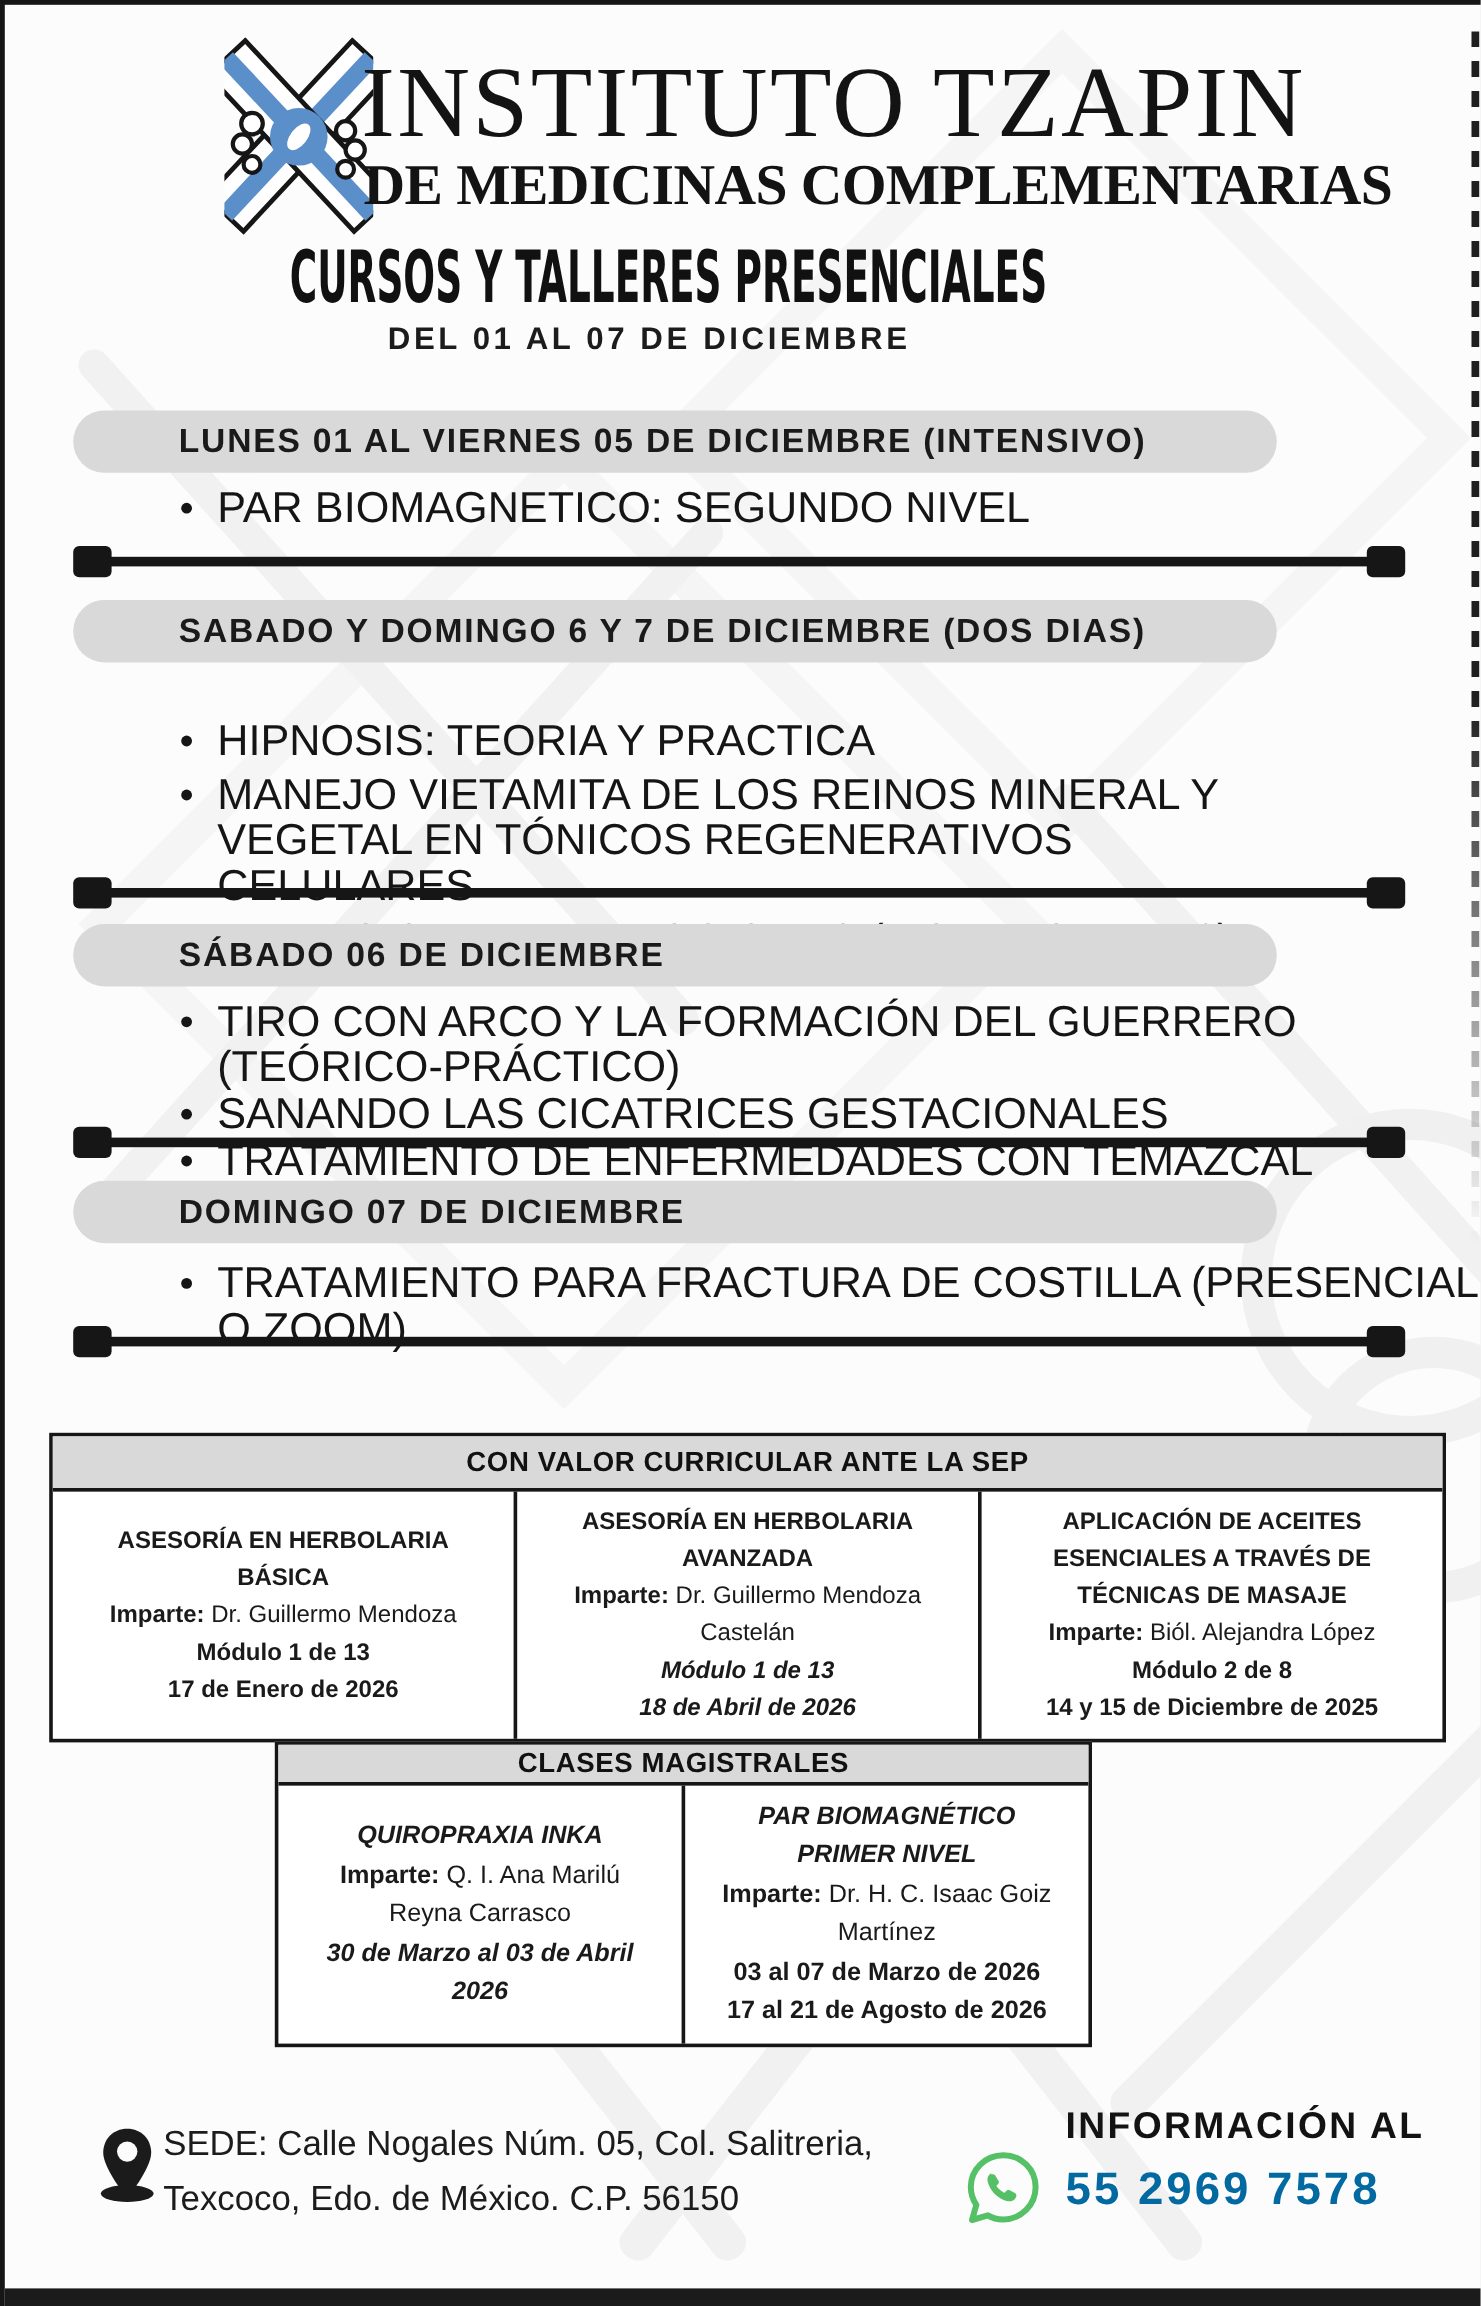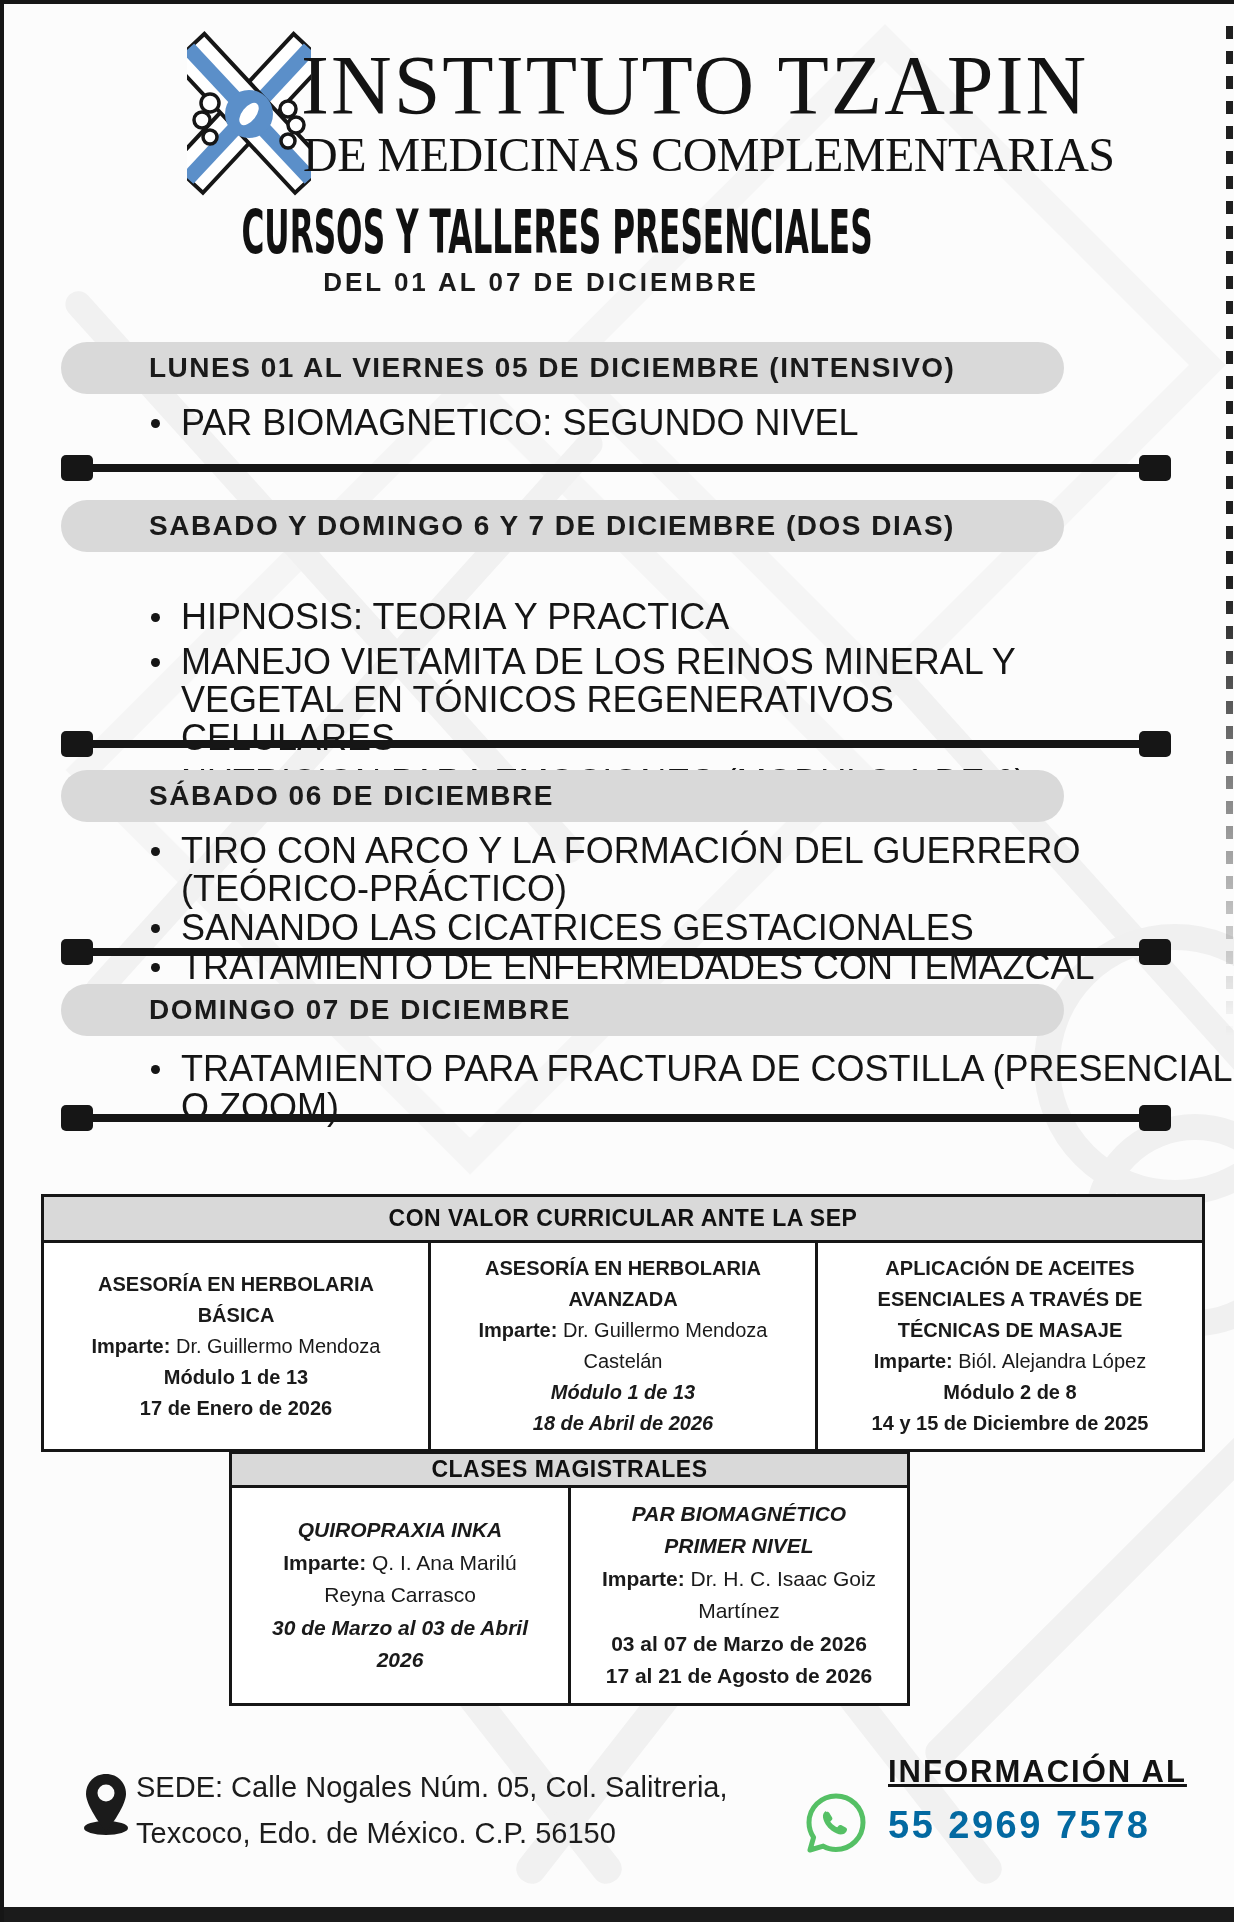--- a/index.html
+++ b/index.html
@@ -29,21 +29,21 @@
   
   .logo{position:absolute; left:183px; top:27px; width:124px; height:166px;}
   .brand-title{
     position:absolute; left:297px; top:40px;
     font-family:"Liberation Serif", serif; font-size:84px; line-height:1;
     letter-spacing:2px; white-space:nowrap; color:#131313;text-align:center;
   }
   .brand-sub{
     position:absolute; left:299px; top:127px;
     font-family:"Liberation Serif", serif; font-size:48px; line-height:1;
-    letter-spacing:-0.5px; white-space:nowrap; color:#131313;
+    letter-spacing:-0.5px; white-space:nowrap; color:#131313;font-weight:bold;
   }
   .main-heading{position:absolute; left:553px; top:198px; transform:translateX(-50%); white-space:nowrap;}
   .main-heading span{
     display:inline-block; font-family:"DejaVu Sans", sans-serif; font-weight:bold;
     font-size:60px; line-height:1; transform:scaleX(0.52); transform-origin:center; color:#111;
   }
   .date-range{
     position:absolute; left:537px; top:263px; transform:translateX(-50%);
     font-weight:bold; font-size:26px; letter-spacing:3px; white-space:nowrap; color:#1c1c1c;
   }
@@ -95,21 +95,21 @@
   .mag-table .cell{font-size:21px;}
   .course-title{font-weight:bold;}
   .it{font-style:italic;}
   .bold{font-weight:bold;}
   .imparte-label{font-weight:bold;}
 
   
   .pin{position:absolute; left:76px; top:1766px; width:52px; height:70px;}
   .address{position:absolute; left:132px; top:1760px; font-size:29px; line-height:46px; font-weight:500; color:#1c1c1c;}
   .wa{position:absolute; left:800px; top:1787px; width:64px; height:64px;}
-  .info-label{position:absolute; left:884px; top:1750px; font-weight:bold; font-size:31px; letter-spacing:2px; color:#131313; white-space:nowrap;text-decoration:underline;}
+  .info-label{position:absolute; left:884px; top:1750px; font-weight:bold; font-size:31px; letter-spacing:2px; color:#131313; white-space:nowrap;}
   .phone{position:absolute; left:884px; top:1800px; font-weight:bold; font-size:38px; letter-spacing:2.5px; color:#0369a1; white-space:nowrap;}
 </style>
 </head>
 <body>
 
 <div class="page">
 
   <div class="wm wm-diamond" style="left:640px; top:120px; width:430px; height:430px; opacity:.8;"></div>
   <div class="wm wm-diamond" style="left:180px; top:480px; width:520px; height:520px; opacity:.7;"></div>
   <div class="wm wm-line" style="left:-60px; top:560px; width:760px; height:26px; transform:rotate(48deg);"></div>

